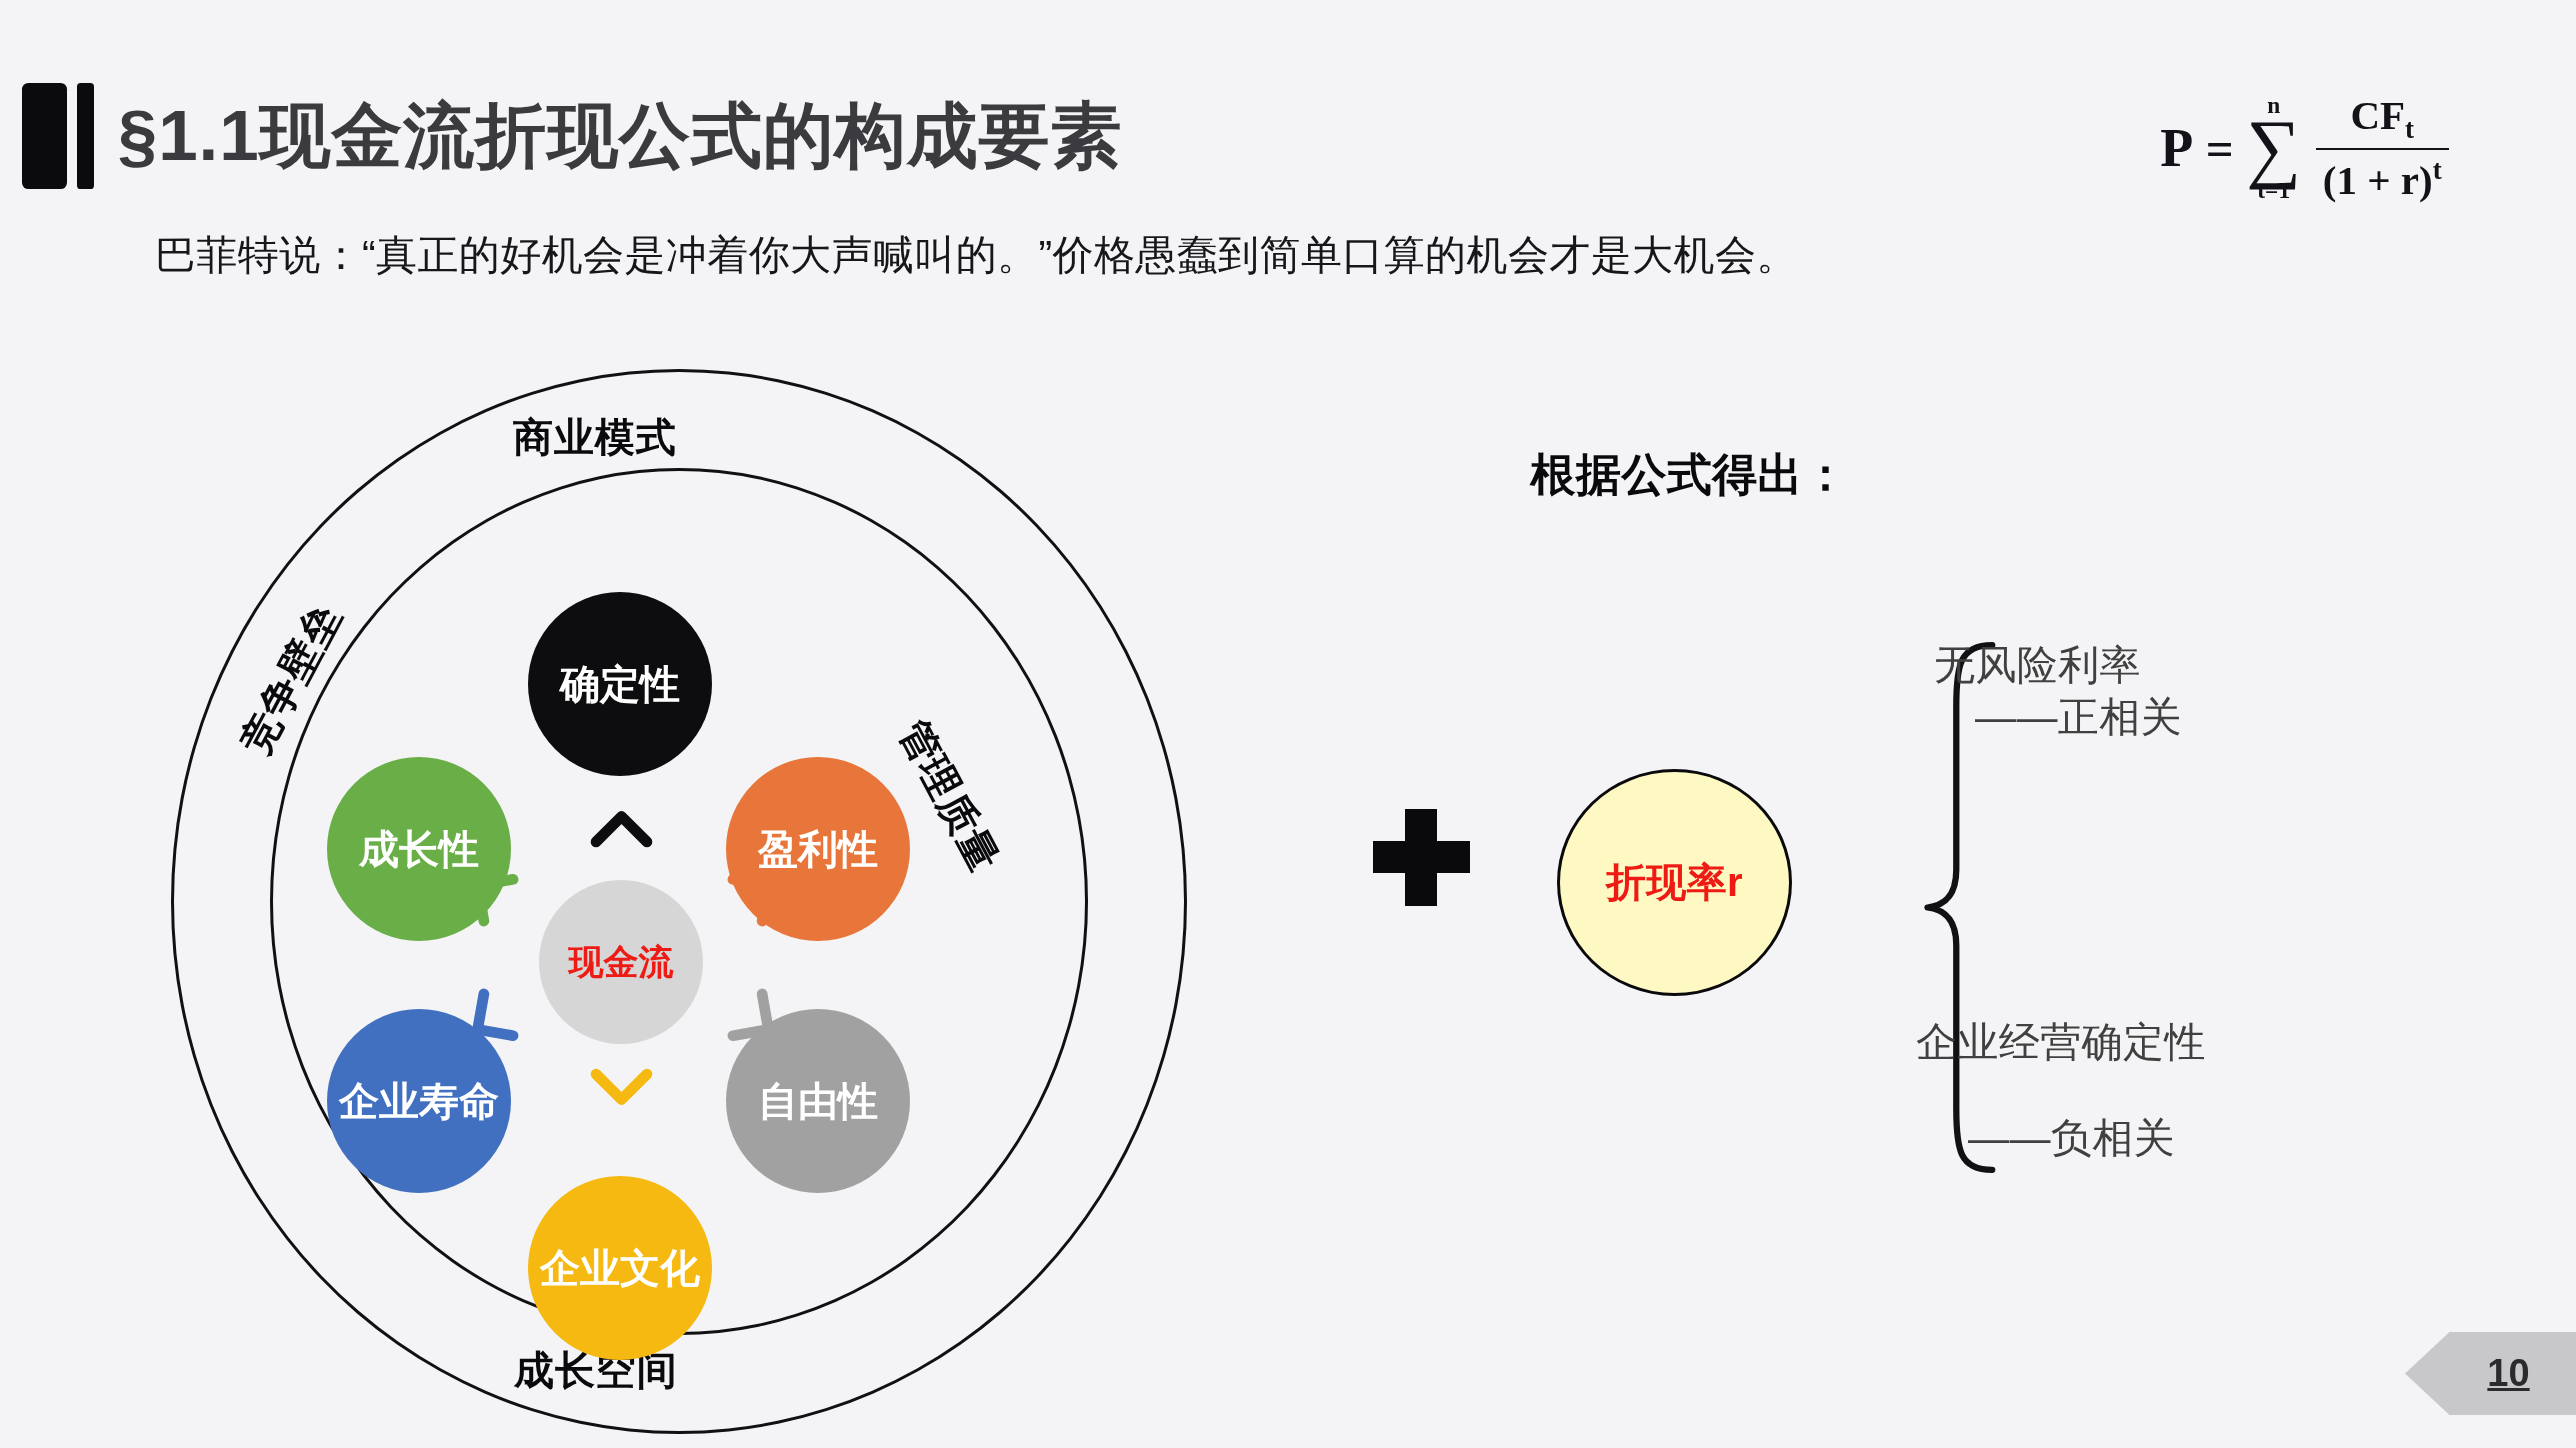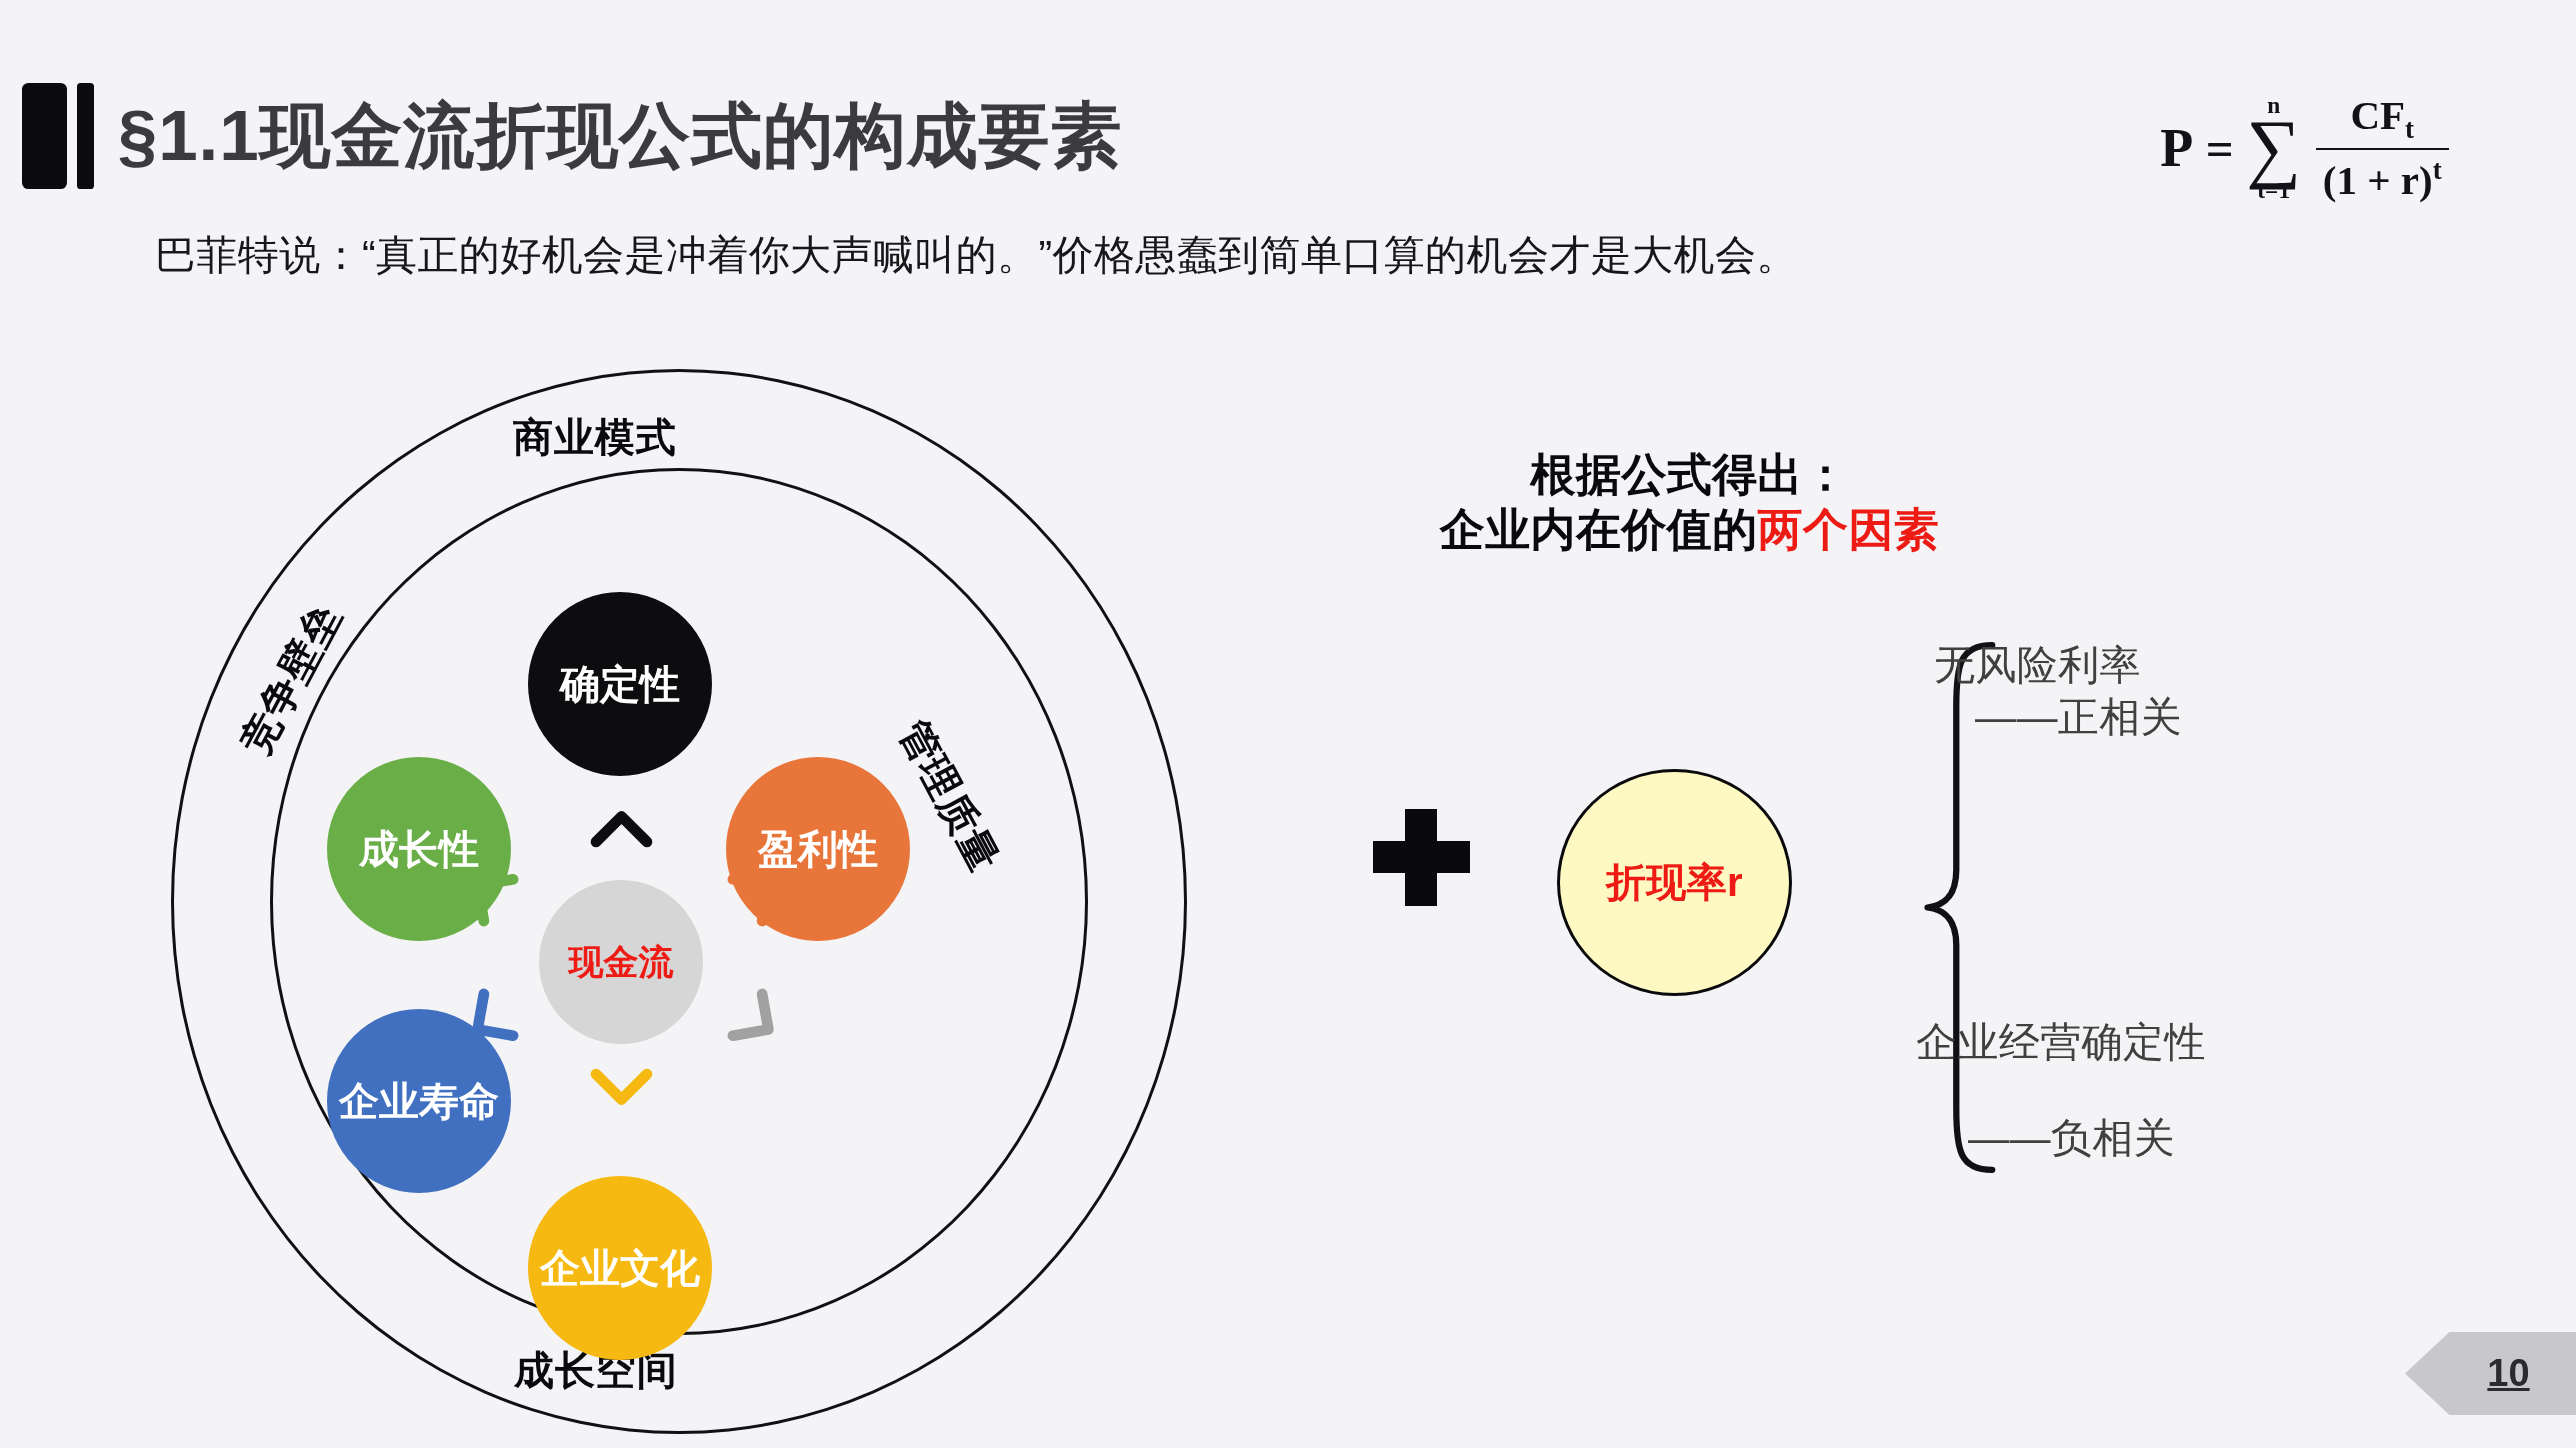--- a/index.html
+++ b/index.html
@@ -305,20 +305,21 @@
 
     <div class="ring-label rl-top">商业模式</div>
     <div class="ring-label rl-bottom">成长空间</div>
     <div class="ring-label rl-left">竞争壁垒</div>
     <div class="ring-label rl-right">管理质量</div>
 
     <div class="node node-cert">确定性</div>
     <div class="node node-growth">成长性</div>
     <div class="node node-profit">盈利性</div>
     <div class="node node-life">企业寿命</div>
+    <div class="node node-free">自由性</div>
     <div class="node node-culture">企业文化</div>
 
     <div class="node-center">现金流</div>
 
     <div class="chev chev-up">
       <svg viewBox="0 0 100 100">
           <path d="M12 70 L50 32 L88 70" fill="none" stroke="#0d0d0f" stroke-width="16" stroke-linecap="round" stroke-linejoin="round"></path>
         </svg>
     </div>
     <div class="chev chev-ul">
@@ -343,21 +344,20 @@
     </div>
     <div class="chev chev-down">
       <svg viewBox="0 0 100 100">
           <path d="M12 70 L50 32 L88 70" fill="none" stroke="#f5b911" stroke-width="16" stroke-linecap="round" stroke-linejoin="round"></path>
         </svg>
     </div>
   </div>
 
   <div class="conclusion">
     <div>根据公式得出：</div>
-    <div><span>企业内在价值的</span><span class="hl-red">两个因素</span></div>
   </div>
 
   <div class="plus-sign"></div>
 
   <div class="rate-ellipse">折现率r</div>
 
   <svg id="brace-svg" viewBox="0 0 250 620">
     <path d="M236 18 C200 18 196 40 196 86 L196 268 C196 300 180 308 164 310 C180 312 196 320 196 352 L196 534 C196 580 200 602 236 602" fill="none" stroke="#111114" stroke-width="7" stroke-linecap="round" stroke-linejoin="round"></path>
   </svg>
 

